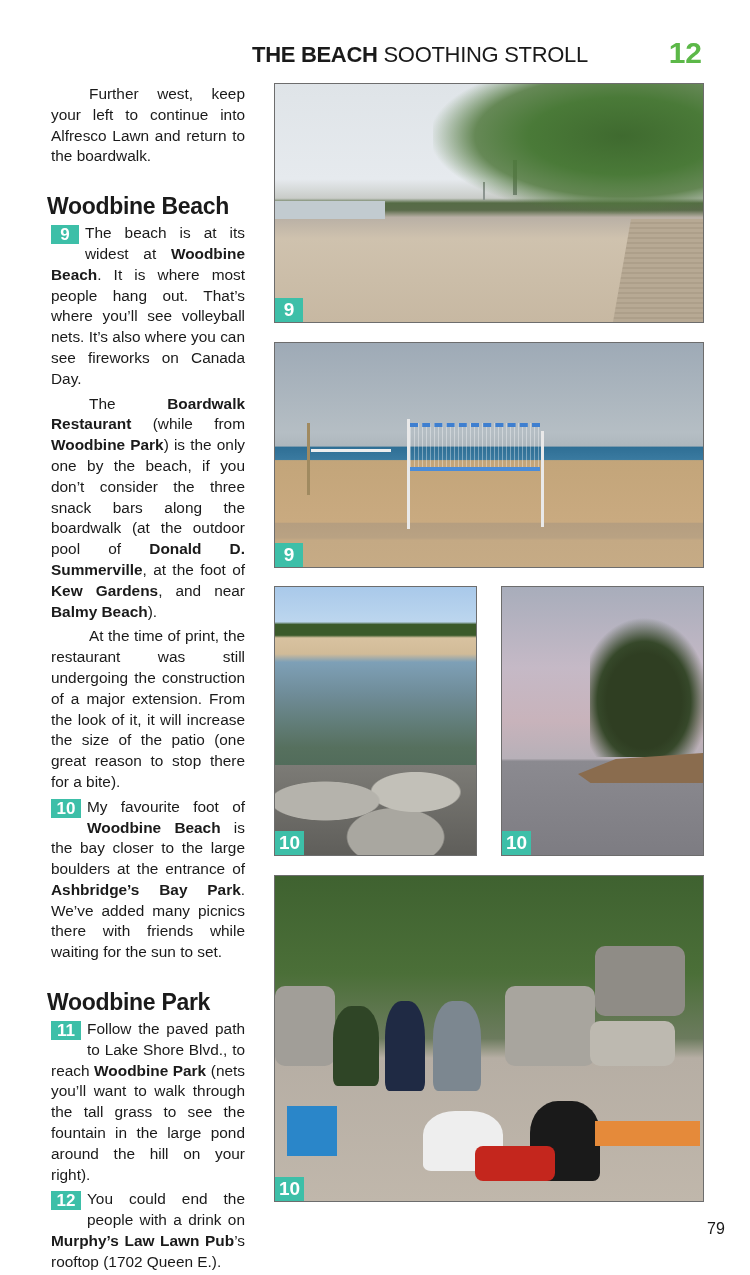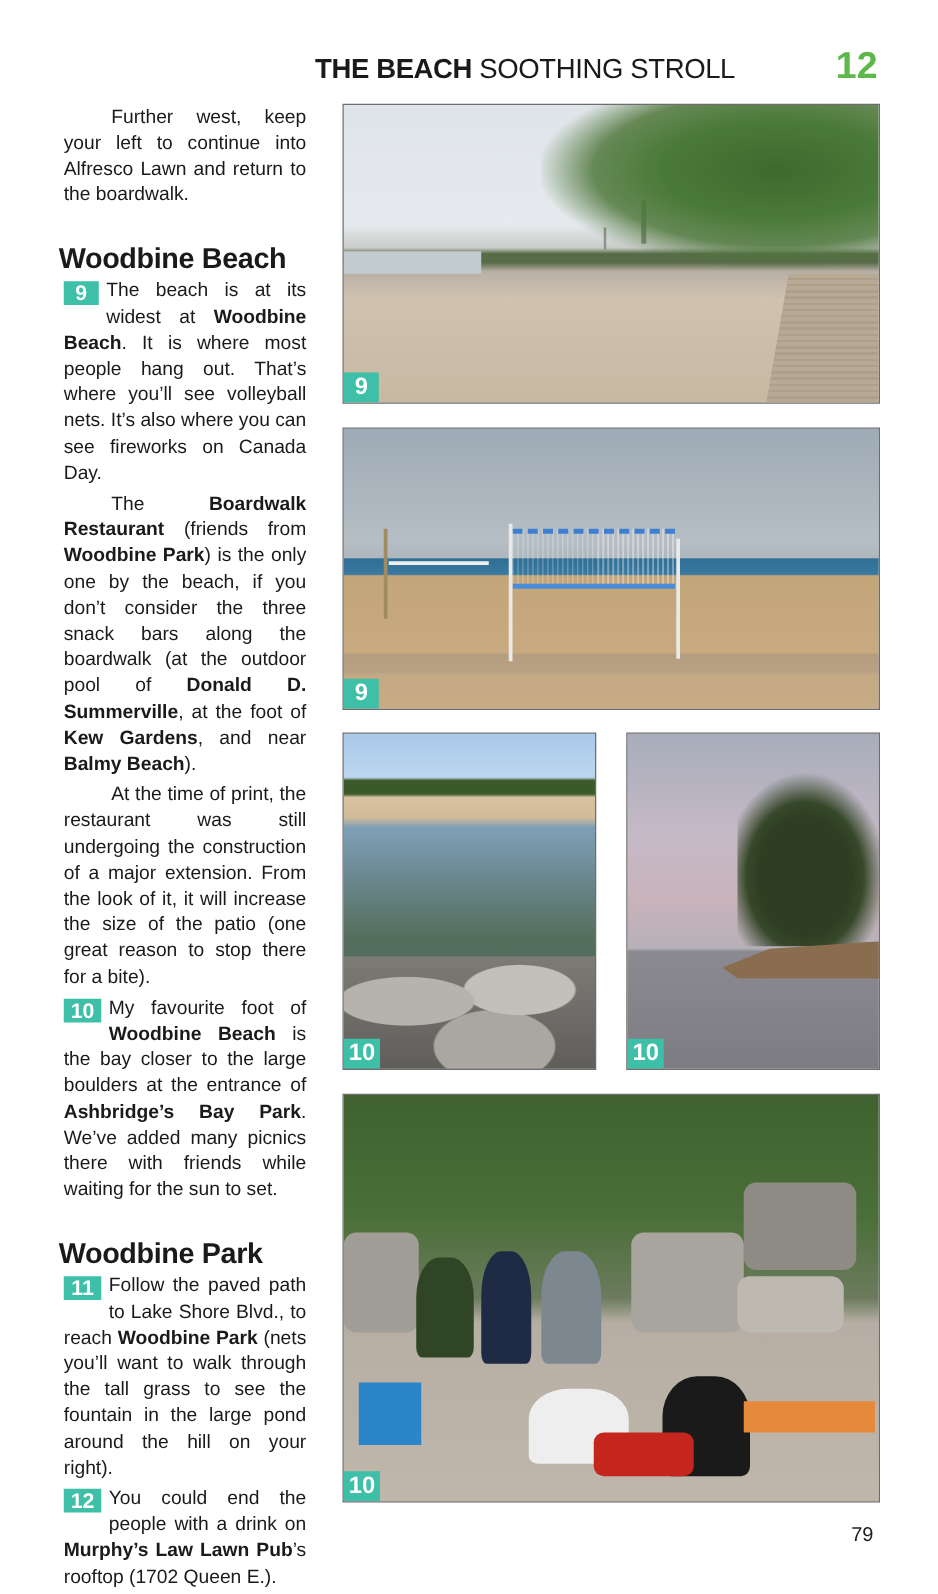--- a/index.html
+++ b/index.html
@@ -66,39 +66,39 @@
               background: radial-gradient(ellipse at 45% 60%, #2f3e22 0 40%, #36482a 50%, transparent 70%); }
   #p4 .spit { position: absolute; left: 76px; top: 166px; width: 126px; height: 30px;
               background: #8a6c4e; clip-path: polygon(0 70%, 30% 20%, 100% 0, 100% 100%, 10% 100%); }
 
   
   #p5 { left: 274px; top: 875px; width: 428px; height: 325px;
         background: linear-gradient(180deg, #3f6230 0%, #4b6f38 30%, #6c7b5e 50%, #b6aea4 56%, #c0b7ab 100%); }
   #p5 .rock { position: absolute; background: #bdb9b0; border-radius: 10px; }
   #p5 .person { position: absolute; border-radius: 40% 40% 10% 10%; }
 
-  .pagenum { position: absolute; left: 681px; top: 1220px; font-size: 16px; }
+  .pagenum { position: absolute; left: 707px; top: 1220px; font-size: 16px; }
 </style>
 </head>
 <body>
 
 <div class="header">
   <div class="title"><b>THE BEACH</b> <span class="light">SOOTHING STROLL</span></div>
   <div class="chapter">12</div>
 </div>
 
 <div class="col">
   <p class="indent">Further west, keep your left to continue into Alfresco Lawn and return to the boardwalk.</p>
 
   <h2 style="margin-top:26px">Woodbine Beach</h2>
 
   <p>
     <span class="badge one">9</span><span>The beach is at its widest at </span><b>Woodbine Beach</b><span>. It is where most people hang out. That’s where you’ll see volleyball nets. It’s also where you can see fireworks on Canada Day.</span>
   </p>
-  <p class="indent"><span>The </span><b>Boardwalk Restaurant</b><span> (friends from </span><b>Woodbine Park</b><span>) is the only one by the beach, if you don’t consider the three snack bars along the boardwalk (at the outdoor pool of </span><b>Donald D. Summerville</b><span>, at the foot of </span><b>Kew Gardens</b><span>, and near </span><b>Balmy Beach</b><span>).</span></p>
+  <p class="indent"><span>The </span><b>Boardwalk Restaurant</b><span> (while from </span><b>Woodbine Park</b><span>) is the only one by the beach, if you don’t consider the three snack bars along the boardwalk (at the outdoor pool of </span><b>Donald D. Summerville</b><span>, at the foot of </span><b>Kew Gardens</b><span>, and near </span><b>Balmy Beach</b><span>).</span></p>
   <p class="indent">At the time of print, the restaurant was still undergoing the construction of a major extension. From the look of it, it will increase the size of the patio (one great reason to stop there for a bite).</p>
 
   <p>
     <span class="badge two">10</span><span>My favourite foot of </span><b>Woodbine Beach</b><span> is the bay closer to the large boulders at the entrance of </span><b>Ashbridge’s Bay Park</b><span>. We’ve added many picnics there with friends while waiting for the sun to set.</span>
   </p>
 
   <h2 style="margin-top:26px">Woodbine Park</h2>
 
   <p>
     <span class="badge two">11</span><span>Follow the paved path to Lake Shore Blvd., to reach </span><b>Woodbine Park</b><span> (nets you’ll want to walk through the tall grass to see the fountain in the large pond around the hill on your right).</span>

